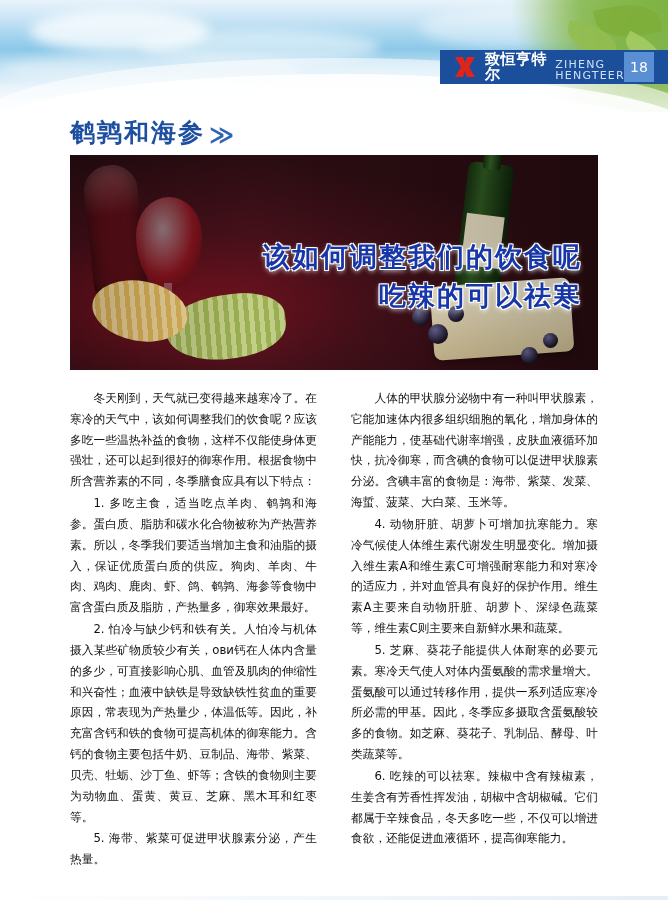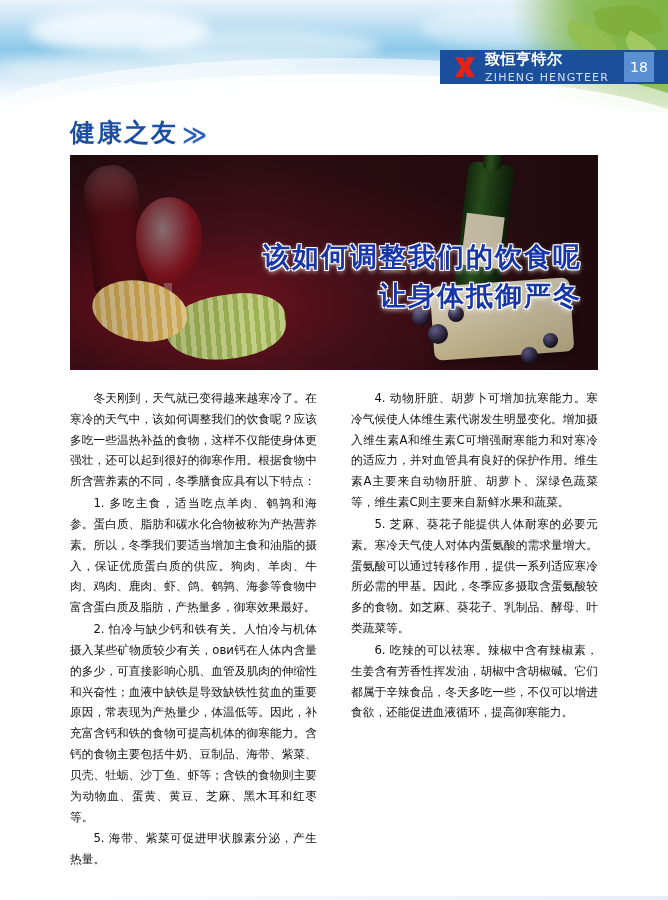--- a/index.html
+++ b/index.html
@@ -90,23 +90,24 @@
     box-sizing: border-box;
   }
   .logo-mark {
     width: 26px; height: 26px;
     position: relative;
     flex: 0 0 auto;
     margin-right: 7px;
   }
   .logo-text {
     display: flex;
-    flex-direction: column;
+    flex-direction: row;
     line-height: 1;
     color: #ffffff;
+    align-items: center;
   }
   .logo-cn {
     font-size: 15px;
     font-weight: bold;
     letter-spacing: .5px;
   }
   .logo-en {
     font-size: 11px;
     letter-spacing: 1.2px;
     margin-top: 5px;
@@ -308,50 +309,51 @@
     </svg>
   </div>
   <div class="logo-text">
     <span class="logo-cn">致恒亨特尔</span>
     <span class="logo-en">ZIHENG HENGTEER</span>
   </div>
 </div>
 <div class="page-num-box">18</div>
 
 <div class="section-head">
-  <span class="section-title">健康之友</span>
+  <span class="section-title">鹌鹑和海参</span>
   <span class="section-arrows">≫</span>
 </div>
 
 <div class="hero">
   <div class="hero-wine-left"></div>
   <div class="hero-glass"></div>
   <div class="hero-bottle"></div>
   <div class="hero-pasta"></div>
   <div class="hero-pasta2"></div>
   <div class="hero-cheese"></div>
   <div class="hero-grape" style="right:150px;bottom:26px;width:20px;height:20px;"></div>
   <div class="hero-grape" style="right:168px;bottom:44px;width:18px;height:18px;"></div>
   <div class="hero-grape" style="right:134px;bottom:48px;width:16px;height:16px;"></div>
   <div class="hero-grape" style="right:60px;bottom:6px;width:17px;height:17px;"></div>
   <div class="hero-grape" style="right:40px;bottom:22px;width:15px;height:15px;"></div>
   <div class="hero-dark-fade"></div>
   <div class="hero-title">
     <div>该如何调整我们的饮食呢</div>
-    <div>让身体抵御严冬</div>
+    <div>吃辣的可以祛寒</div>
   </div>
 </div>
 
 <div class="body-cols">
   <div class="col">
     <p>冬天刚到，天气就已变得越来越寒冷了。在寒冷的天气中，该如何调整我们的饮食呢？应该多吃一些温热补益的食物，这样不仅能使身体更强壮，还可以起到很好的御寒作用。根据食物中所含营养素的不同，冬季膳食应具有以下特点：</p>
     <p>1. 多吃主食，适当吃点羊肉、鹌鹑和海参。蛋白质、脂肪和碳水化合物被称为产热营养素。所以，冬季我们要适当增加主食和油脂的摄入，保证优质蛋白质的供应。狗肉、羊肉、牛肉、鸡肉、鹿肉、虾、鸽、鹌鹑、海参等食物中富含蛋白质及脂肪，产热量多，御寒效果最好。</p>
     <p>2. 怕冷与缺少钙和铁有关。人怕冷与机体摄入某些矿物质较少有关，ови钙在人体内含量的多少，可直接影响心肌、血管及肌肉的伸缩性和兴奋性；血液中缺铁是导致缺铁性贫血的重要原因，常表现为产热量少，体温低等。因此，补充富含钙和铁的食物可提高机体的御寒能力。含钙的食物主要包括牛奶、豆制品、海带、紫菜、贝壳、牡蛎、沙丁鱼、虾等；含铁的食物则主要为动物血、蛋黄、黄豆、芝麻、黑木耳和红枣等。</p>
     <p>5. 海带、紫菜可促进甲状腺素分泌，产生热量。</p>
   </div>
   <div class="col">
+    <p>人体的甲状腺分泌物中有一种叫甲状腺素，它能加速体内很多组织细胞的氧化，增加身体的产能能力，使基础代谢率增强，皮肤血液循环加快，抗冷御寒，而含碘的食物可以促进甲状腺素分泌。含碘丰富的食物是：海带、紫菜、发菜、海蜇、菠菜、大白菜、玉米等。</p>
     <p>4. 动物肝脏、胡萝卜可增加抗寒能力。寒冷气候使人体维生素代谢发生明显变化。增加摄入维生素A和维生素C可增强耐寒能力和对寒冷的适应力，并对血管具有良好的保护作用。维生素A主要来自动物肝脏、胡萝卜、深绿色蔬菜等，维生素C则主要来自新鲜水果和蔬菜。</p>
     <p>5. 芝麻、葵花子能提供人体耐寒的必要元素。寒冷天气使人对体内蛋氨酸的需求量增大。蛋氨酸可以通过转移作用，提供一系列适应寒冷所必需的甲基。因此，冬季应多摄取含蛋氨酸较多的食物。如芝麻、葵花子、乳制品、酵母、叶类蔬菜等。</p>
     <p>6. 吃辣的可以祛寒。辣椒中含有辣椒素，生姜含有芳香性挥发油，胡椒中含胡椒碱。它们都属于辛辣食品，冬天多吃一些，不仅可以增进食欲，还能促进血液循环，提高御寒能力。</p>
   </div>
 </div>
 
 <div class="bottom-rule"></div>
 
 </body></html>

